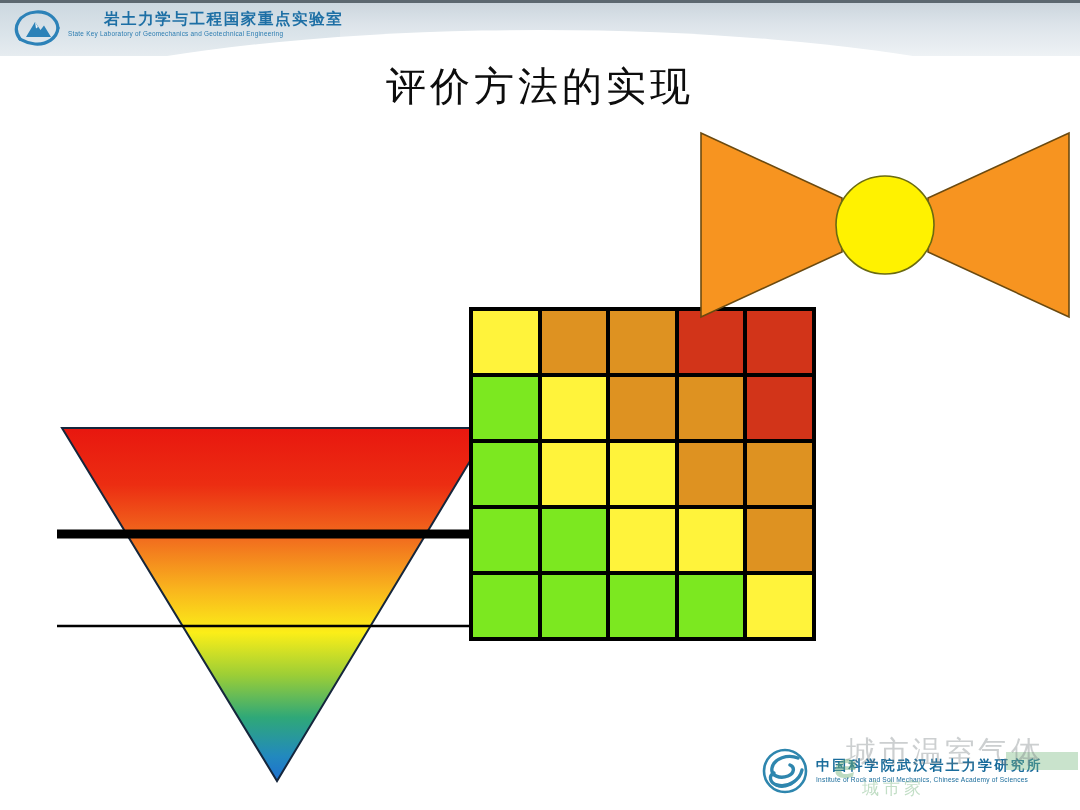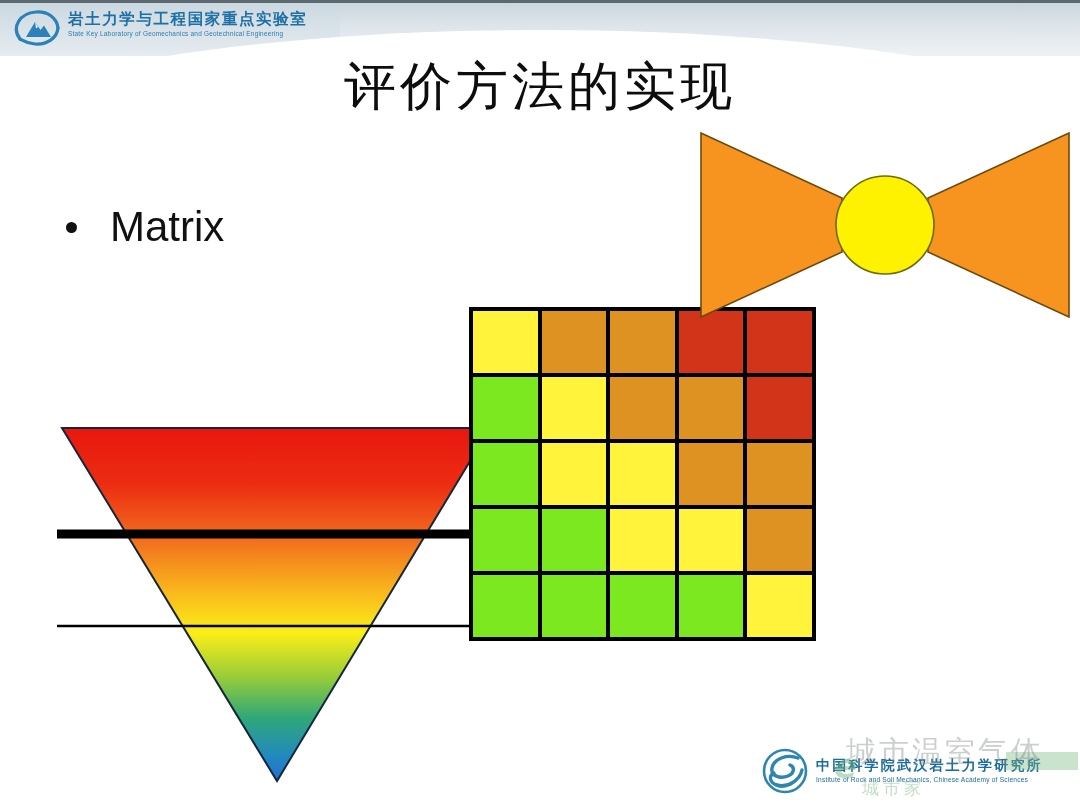--- a/index.html
+++ b/index.html
@@ -57,38 +57,39 @@
     left: 68px; top: 10px;
     width: 265px;
   }
   #lab-title-cn {
     font-size: 15.5px;
     font-weight: bold;
     color: #1d6fa5;
     letter-spacing: 1.6px;
     line-height: 18px;
     white-space: nowrap;
+    margin-left: 36px;
   }
   #lab-title-en {
     font-size: 6.4px;
     color: #2b7cb0;
     letter-spacing: 0.25px;
     line-height: 9px;
     white-space: nowrap;
     margin-top: 1px;
   }
 
   
   #slide-title {
     position: absolute;
     left: 0; top: 52px;
     width: 1080px;
     text-align: center;
     font-family: "DejaVu Sans", sans-serif;
-    font-size: 52px;
+    font-size: 40px;
     font-weight: 500;
     color: #0d0d0d;
     letter-spacing: 4px;
     line-height: 68px;
   }
 
   
   #bullet-list {
     position: absolute;
     left: 60px; top: 192px;
@@ -218,24 +219,20 @@
   </svg>
 
   <div id="lab-logo-text">
     <div id="lab-title-cn">岩土力学与工程国家重点实验室</div>
     <div id="lab-title-en">State Key Laboratory of Geomechanics and Geotechnical Engineering</div>
   </div>
 
   <div id="slide-title">评价方法的实现</div>
 
   <div id="bullet-list">
-    <div class="bullet-row">
-      <span class="bullet-dot"></span>
-      <span class="bullet-text">Matrix</span>
-    </div>
   </div>
 
   <svg id="alarp" viewBox="0 0 480 380">
     <defs>
       <linearGradient id="alarpGrad" x1="0" y1="0" x2="0" y2="1">
         <stop offset="0.00" stop-color="#E8170F"></stop>
         <stop offset="0.16" stop-color="#EC2D12"></stop>
         <stop offset="0.32" stop-color="#F2701E"></stop>
         <stop offset="0.46" stop-color="#F9B61D"></stop>
         <stop offset="0.58" stop-color="#FBEE18"></stop>

